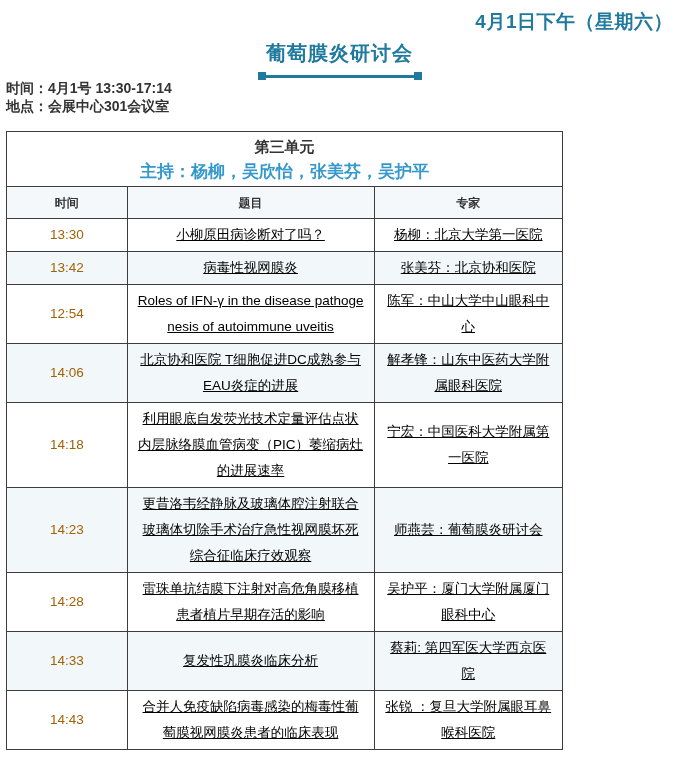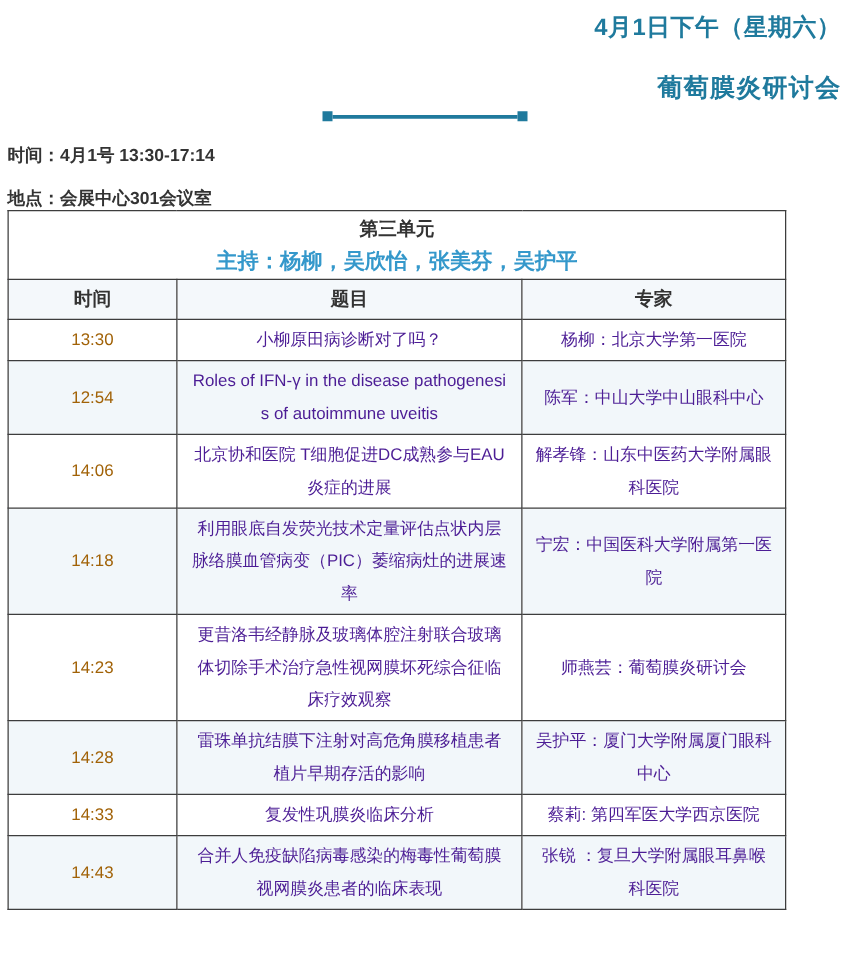--- a/index.html
+++ b/index.html
@@ -8,62 +8,62 @@
     width: 680px; height: 779px; overflow: hidden;
     font-family: "Liberation Sans", "DejaVu Sans", sans-serif;
     color: #3f3f3f;
   }
   .page { padding: 6px 7px 0 6px; }
 
   .page-title {
     text-align: right; font-size: 19px; font-weight: bold;
     color: #1f7a9d; margin-top: 3px; letter-spacing: 0.5px;
   }
-  .subtitle-block { text-align: right; margin-top: 22px; }
+  .subtitle-block { text-align: center; margin-top: 5px; }
   .subtitle {
     display: inline-block; font-size: 20px; font-weight: bold;
     color: #1f7a9d; letter-spacing: 1px;
   }
   .subtitle-bar {
     width: 164px; margin: 5px auto 0; display: flex; align-items: center;
   }
   .subtitle-bar .sq { width: 8px; height: 8px; background: #1f7a9d; }
   .subtitle-bar .ln { flex: 1; height: 3px; background: #1f7a9d; }
 
   .meta { font-size: 14px; font-weight: bold; color: #333333; }
-  .meta-time { margin-top: 19px; }
-  .meta-loc  { margin-top: 16px; }
+  .meta-time { }
+  .meta-loc  { }
 
   table.schedule {
-    width: 623px; 
+    width: 557px; margin-top: 15px;
     border-collapse: collapse; table-layout: fixed;
     font-size: 13.5px;
   }
   .schedule col.c-time  { width: 21.7%; }
   .schedule col.c-topic { width: 44.4%; }
   .schedule col.c-exp   { width: 33.9%; }
 
   .schedule th, .schedule td {
     border: 1px solid #3d3d3d;
     text-align: center; vertical-align: middle;
     padding: 3px 10px; line-height: 26px;
     overflow: hidden;
   }
   .unit-header-cell { padding: 6px 4px 7px; background: #ffffff; }
   .unit-title { font-size: 15px; font-weight: bold; color: #333333; line-height: 24px; }
   .moderators { font-size: 17px; font-weight: bold; color: #3498cb; line-height: 22px; margin-top: 2px; }
 
   .col-header th {
     background: #f4f8fb; color: #333333; font-weight: bold;
-    height: 32px; padding: 2px 6px; font-size: 15px;
+    height: 32px; padding: 2px 6px; font-size: 12px;
   }
   tbody tr { background: #ffffff; }
   tbody tr:nth-child(even) { background: #f2f7fa; }
   td.time-cell { color: #a16207; }
-  td.topic-cell, td.expert-cell { color: #4c1d95; }
+  td.topic-cell, td.expert-cell { color: #000000; text-decoration: underline; }
   td.break-all { word-break: break-all; }
 </style>
 </head>
 <body>
 
 <div class="page">
 
   <div class="page-title">4月1日下午（星期六）</div>
 
   <div class="subtitle-block">
@@ -97,20 +97,25 @@
         <th>专家</th>
       </tr>
     </thead>
     <tbody>
       <tr>
         <td class="time-cell">13:30</td>
         <td class="topic-cell">小柳原田病诊断对了吗？</td>
         <td class="expert-cell">杨柳：北京大学第一医院</td>
       </tr>
       <tr>
+        <td class="time-cell">13:42</td>
+        <td class="topic-cell">病毒性视网膜炎</td>
+        <td class="expert-cell">张美芬：北京协和医院</td>
+      </tr>
+      <tr>
         <td class="time-cell">12:54</td>
         <td class="topic-cell break-all">Roles of IFN-γ in the disease pathogenesis of autoimmune uveitis</td>
         <td class="expert-cell">陈军：中山大学中山眼科中心</td>
       </tr>
       <tr>
         <td class="time-cell">14:06</td>
         <td class="topic-cell">北京协和医院 T细胞促进DC成熟参与EAU炎症的进展</td>
         <td class="expert-cell">解孝锋：山东中医药大学附属眼科医院</td>
       </tr>
       <tr>

